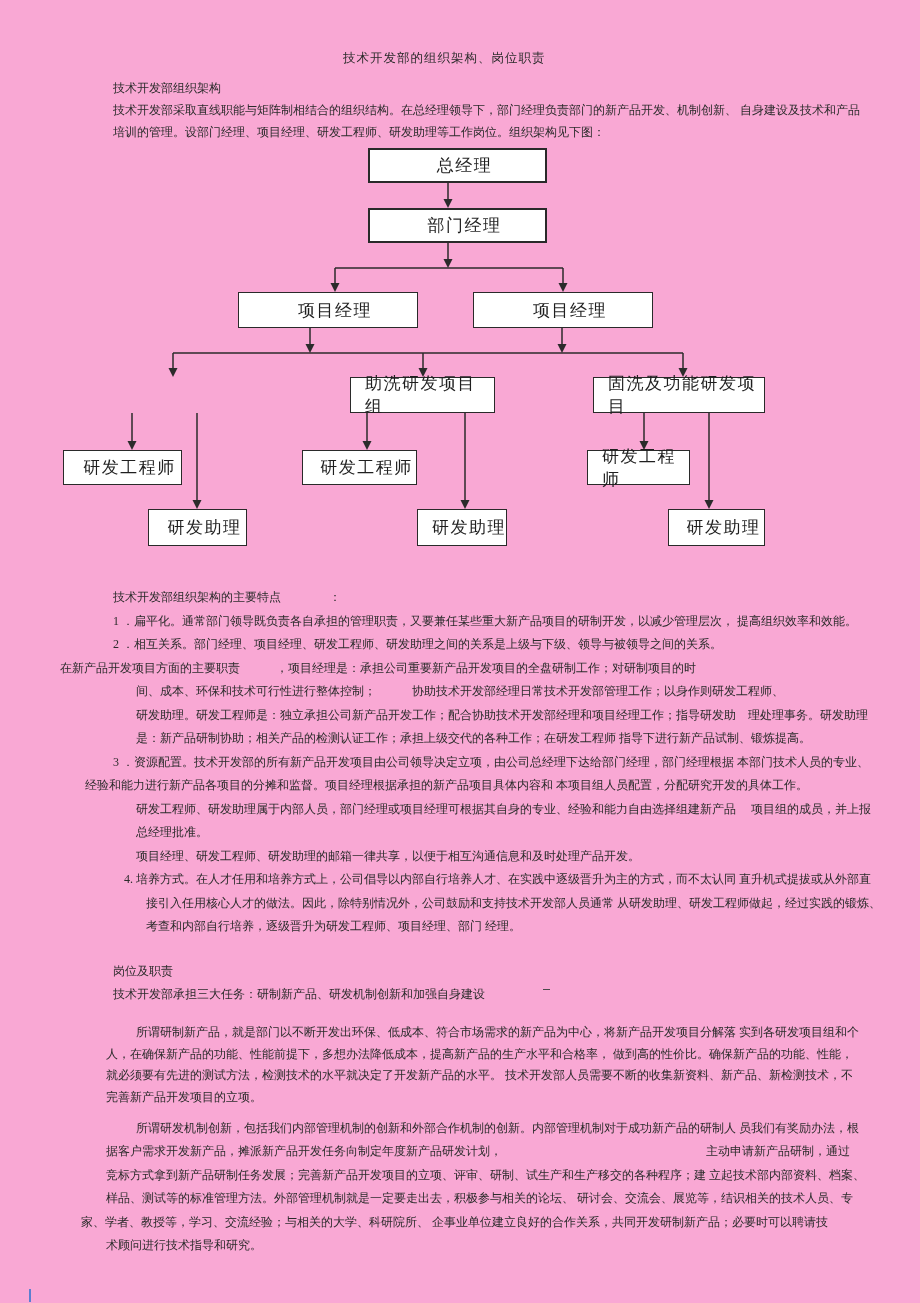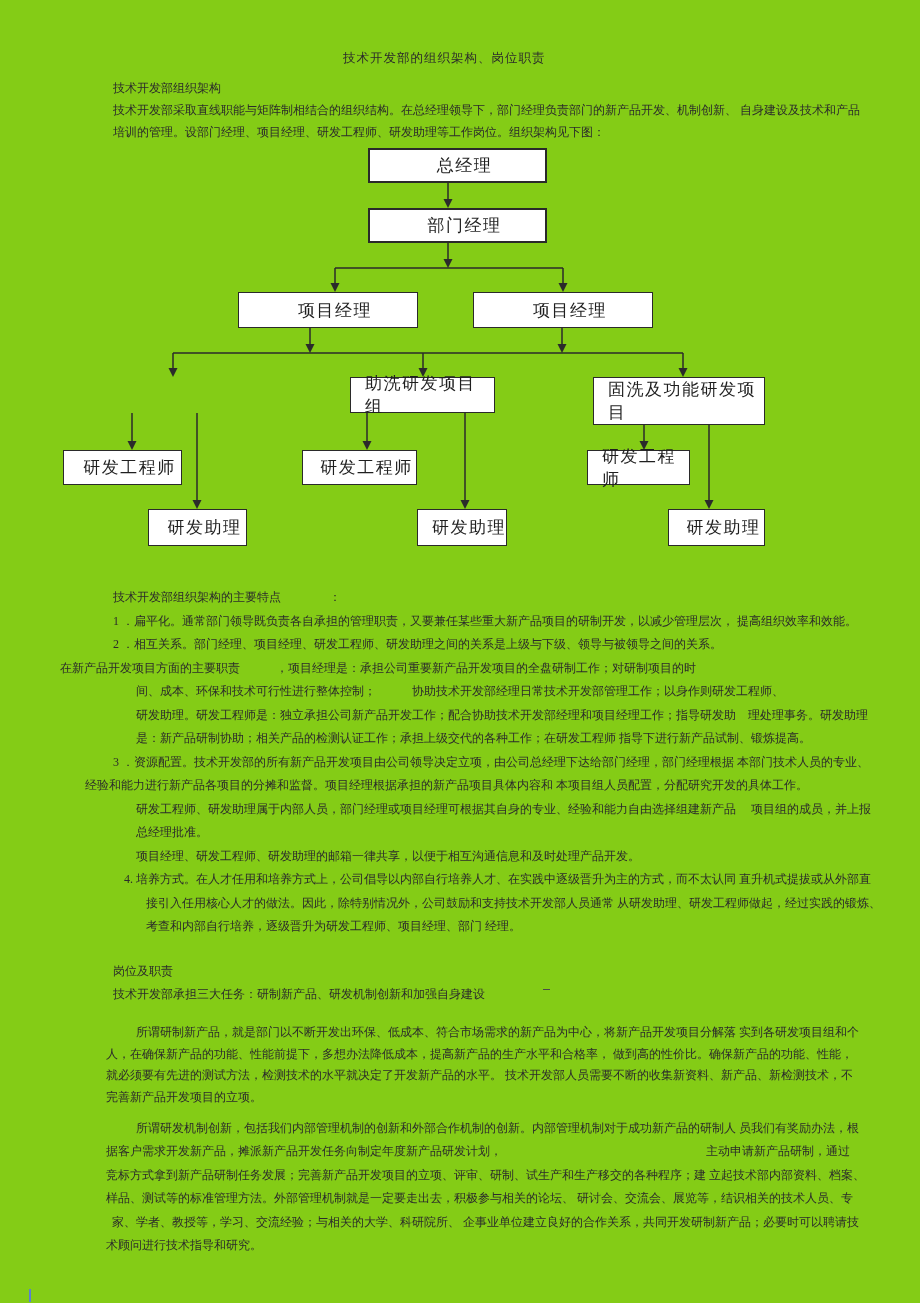--- a/index.html
+++ b/index.html
@@ -1,18 +1,18 @@
 <!DOCTYPE html>
 <html><head>
 <meta charset="utf-8">
 <style>
   html,body { margin:0; padding:0; background:#888; }
   .page {
     position:relative; width:920px; height:1303px; margin:0 auto;
-    background:#84cc16; overflow:hidden;
+    background:#f9a8d4; overflow:hidden;
     font-family:"Liberation Serif","DejaVu Serif",serif;
     color:#2b2b2b;
   }
   .abs { position:absolute; }
   .ln { white-space:pre; font-size:12px; }
   .doc-title { font-size:12.5px; letter-spacing:1px; }
   .block { position:absolute; left:0; width:920px; }
   
   .chart { position:absolute; left:0; top:148px; width:920px; height:405px; }
   .node {
@@ -75,21 +75,21 @@
         <polygon points="465,361 460.5,352 469.5,352"></polygon>
         <polygon points="709,361 704.5,352 713.5,352"></polygon>
       </g>
     </svg>
 
     <div class="node thick" style="left:368px; top:0;   width:179px; height:35px;">总经理</div>
     <div class="node thick" style="left:368px; top:60px; width:179px; height:35px;">部门经理</div>
     <div class="node" style="left:238px; top:144px; width:180px; height:36px; border-width:1px;">项目经理</div>
     <div class="node" style="left:473px; top:144px; width:180px; height:36px; border-width:1px;">项目经理</div>
     <div class="node" style="left:350px; top:229px; width:145px; height:36px;">助洗研发项目组</div>
-    <div class="node" style="left:593px; top:229px; width:172px; height:48px;">固洗及功能研发项目</div>
+    <div class="node" style="left:593px; top:229px; width:172px; height:36px;">固洗及功能研发项目</div>
     <div class="node" style="left:63px;  top:302px; width:119px; height:35px;">研发工程师</div>
     <div class="node" style="left:302px; top:302px; width:115px; height:35px;">研发工程师</div>
     <div class="node" style="left:587px; top:302px; width:103px; height:35px;">研发工程师</div>
     <div class="node" style="left:148px; top:361px; width:99px;  height:37px;">研发助理</div>
     <div class="node" style="left:417px; top:361px; width:90px;  height:37px;">研发助理</div>
     <div class="node" style="left:668px; top:361px; width:97px;  height:37px;">研发助理</div>
   </div>
 
   <div class="block" style="top:586px; line-height:23.5px;">
     <div class="ln" style="padding-left:113px;">技术开发部组织架构的主要特点　　　　：</div>
@@ -118,19 +118,19 @@
     <div class="ln" style="padding-left:106px;">人，在确保新产品的功能、性能前提下，多想办法降低成本，提高新产品的生产水平和合格率， 做到高的性价比。确保新产品的功能、性能，</div>
     <div class="ln" style="padding-left:106px;">就必须要有先进的测试方法，检测技术的水平就决定了开发新产品的水平。 技术开发部人员需要不断的收集新资料、新产品、新检测技术，不</div>
     <div class="ln" style="padding-left:106px;">完善新产品开发项目的立项。</div>
   </div>
 
   <div class="block" style="top:1117px; line-height:23.4px;">
     <div class="ln" style="padding-left:136px;">所谓研发机制创新，包括我们内部管理机制的创新和外部合作机制的创新。内部管理机制对于成功新产品的研制人 员我们有奖励办法，根</div>
     <div class="ln" style="padding-left:106px;">据客户需求开发新产品，摊派新产品开发任务向制定年度新产品研发计划，　　　　　　　　　　　　　　　　　主动申请新产品研制，通过</div>
     <div class="ln" style="padding-left:106px;">竞标方式拿到新产品研制任务发展；完善新产品开发项目的立项、评审、研制、试生产和生产移交的各种程序；建 立起技术部内部资料、档案、</div>
     <div class="ln" style="padding-left:106px;">样品、测试等的标准管理方法。外部管理机制就是一定要走出去，积极参与相关的论坛、 研讨会、交流会、展览等，结识相关的技术人员、专</div>
-    <div class="ln" style="padding-left:112px;">家、学者、教授等，学习、交流经验；与相关的大学、科研院所、 企事业单位建立良好的合作关系，共同开发研制新产品；必要时可以聘请技</div>
+    <div class="ln" style="padding-left:81px;">家、学者、教授等，学习、交流经验；与相关的大学、科研院所、 企事业单位建立良好的合作关系，共同开发研制新产品；必要时可以聘请技</div>
     <div class="ln" style="padding-left:106px;">术顾问进行技术指导和研究。</div>
   </div>
 
   <div class="cursor-artifact" style="left:29px; top:1289px;"></div>
 
 </div>
 
 </body></html>

